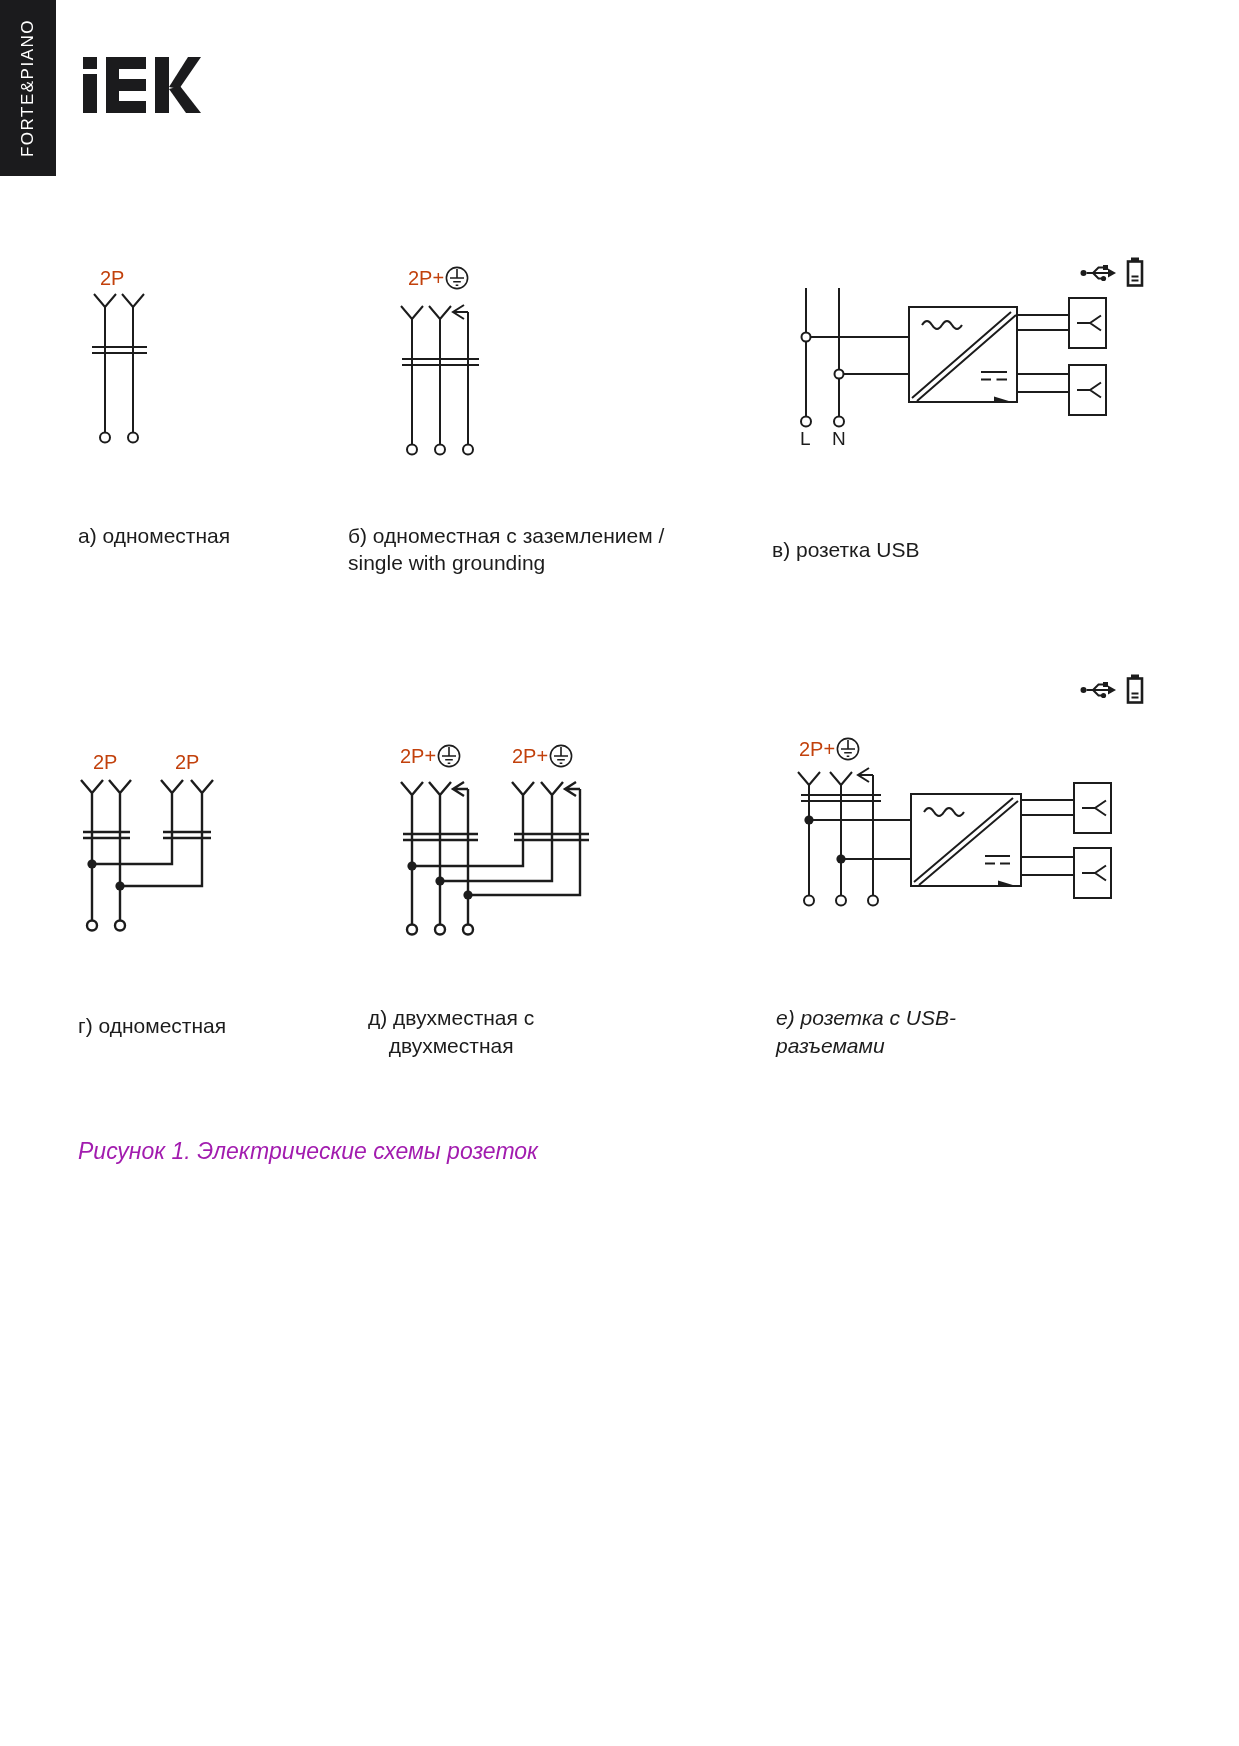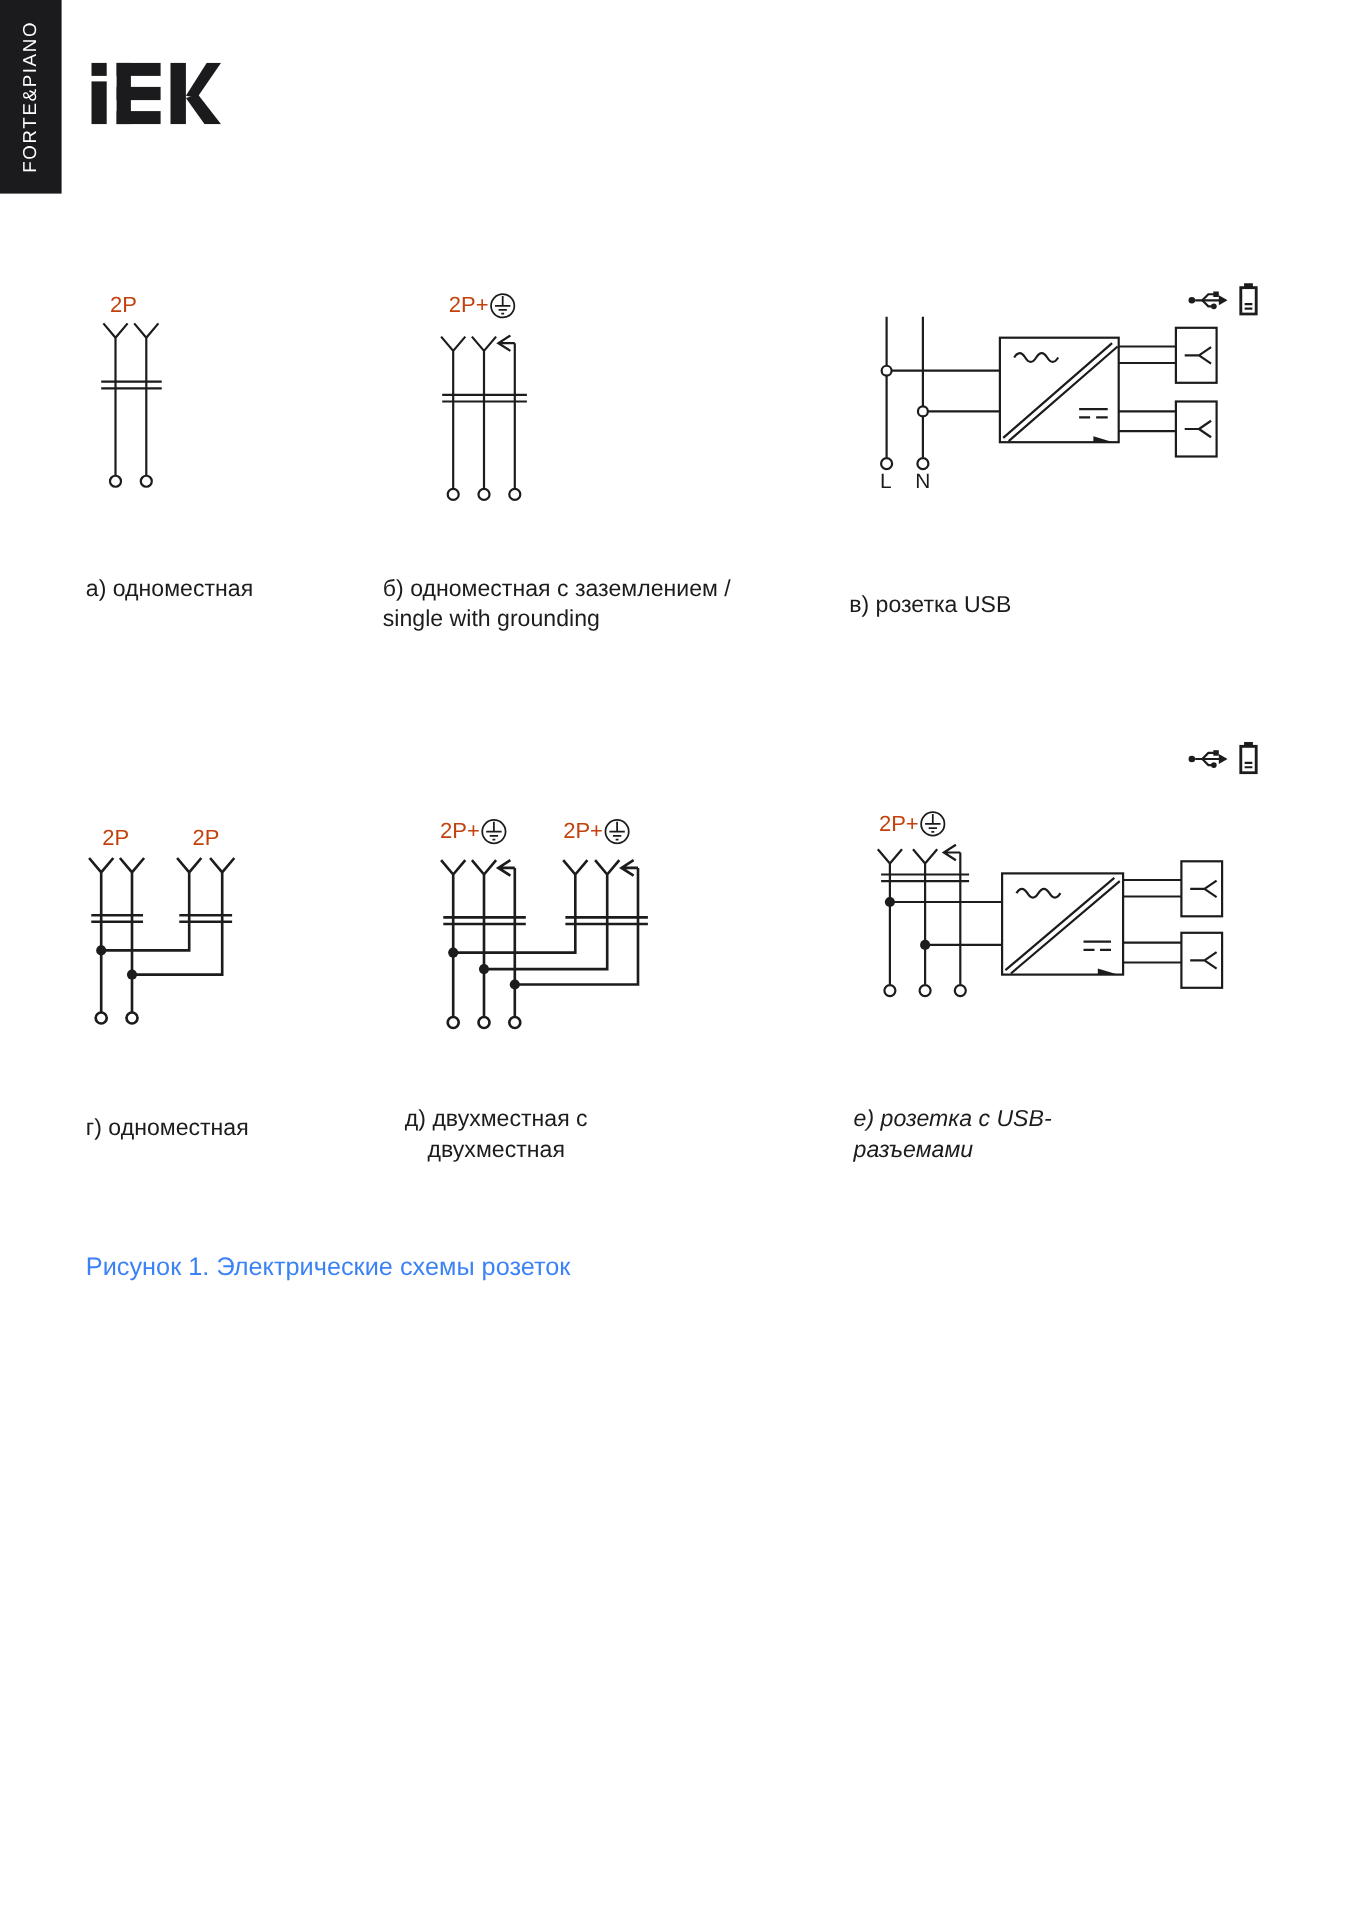--- a/index.html
+++ b/index.html
@@ -27,21 +27,21 @@
   .schem .dot{fill:#1c1c1c;stroke:none;}
   .schem .solid{fill:#1c1c1c;stroke:none;}
   .pole-label{
     position:absolute;font-size:20px;color:#c2410c;white-space:nowrap;
     display:flex;align-items:center;gap:1px;line-height:24px;
   }
   .earth-ic{display:block;stroke:#1c1c1c;fill:none;stroke-width:1.6;}
   .wire-label{position:absolute;font-size:19px;color:#1c1c1c;}
   .caption{position:absolute;font-size:21px;line-height:27px;color:#1c1c1c;white-space:nowrap;margin-top:36px;}
   .caption2{line-height:28px;}
-  .fig-caption{position:absolute;font-size:23px;color:#3b82f6;white-space:nowrap;}
+  .fig-caption{position:absolute;font-size:23px;color:#a21caf;white-space:nowrap;font-style:italic;}
   .icon{position:absolute;}
 </style>
 </head>
 <body>
 
 <div class="banner">
   <span class="banner-text">FORTE&amp;PIANO</span>
 </div>
 
 <svg class="abs" style="left:83px;top:57px;" width="118" height="56" viewBox="0 0 118 56" aria-label="IEK">

